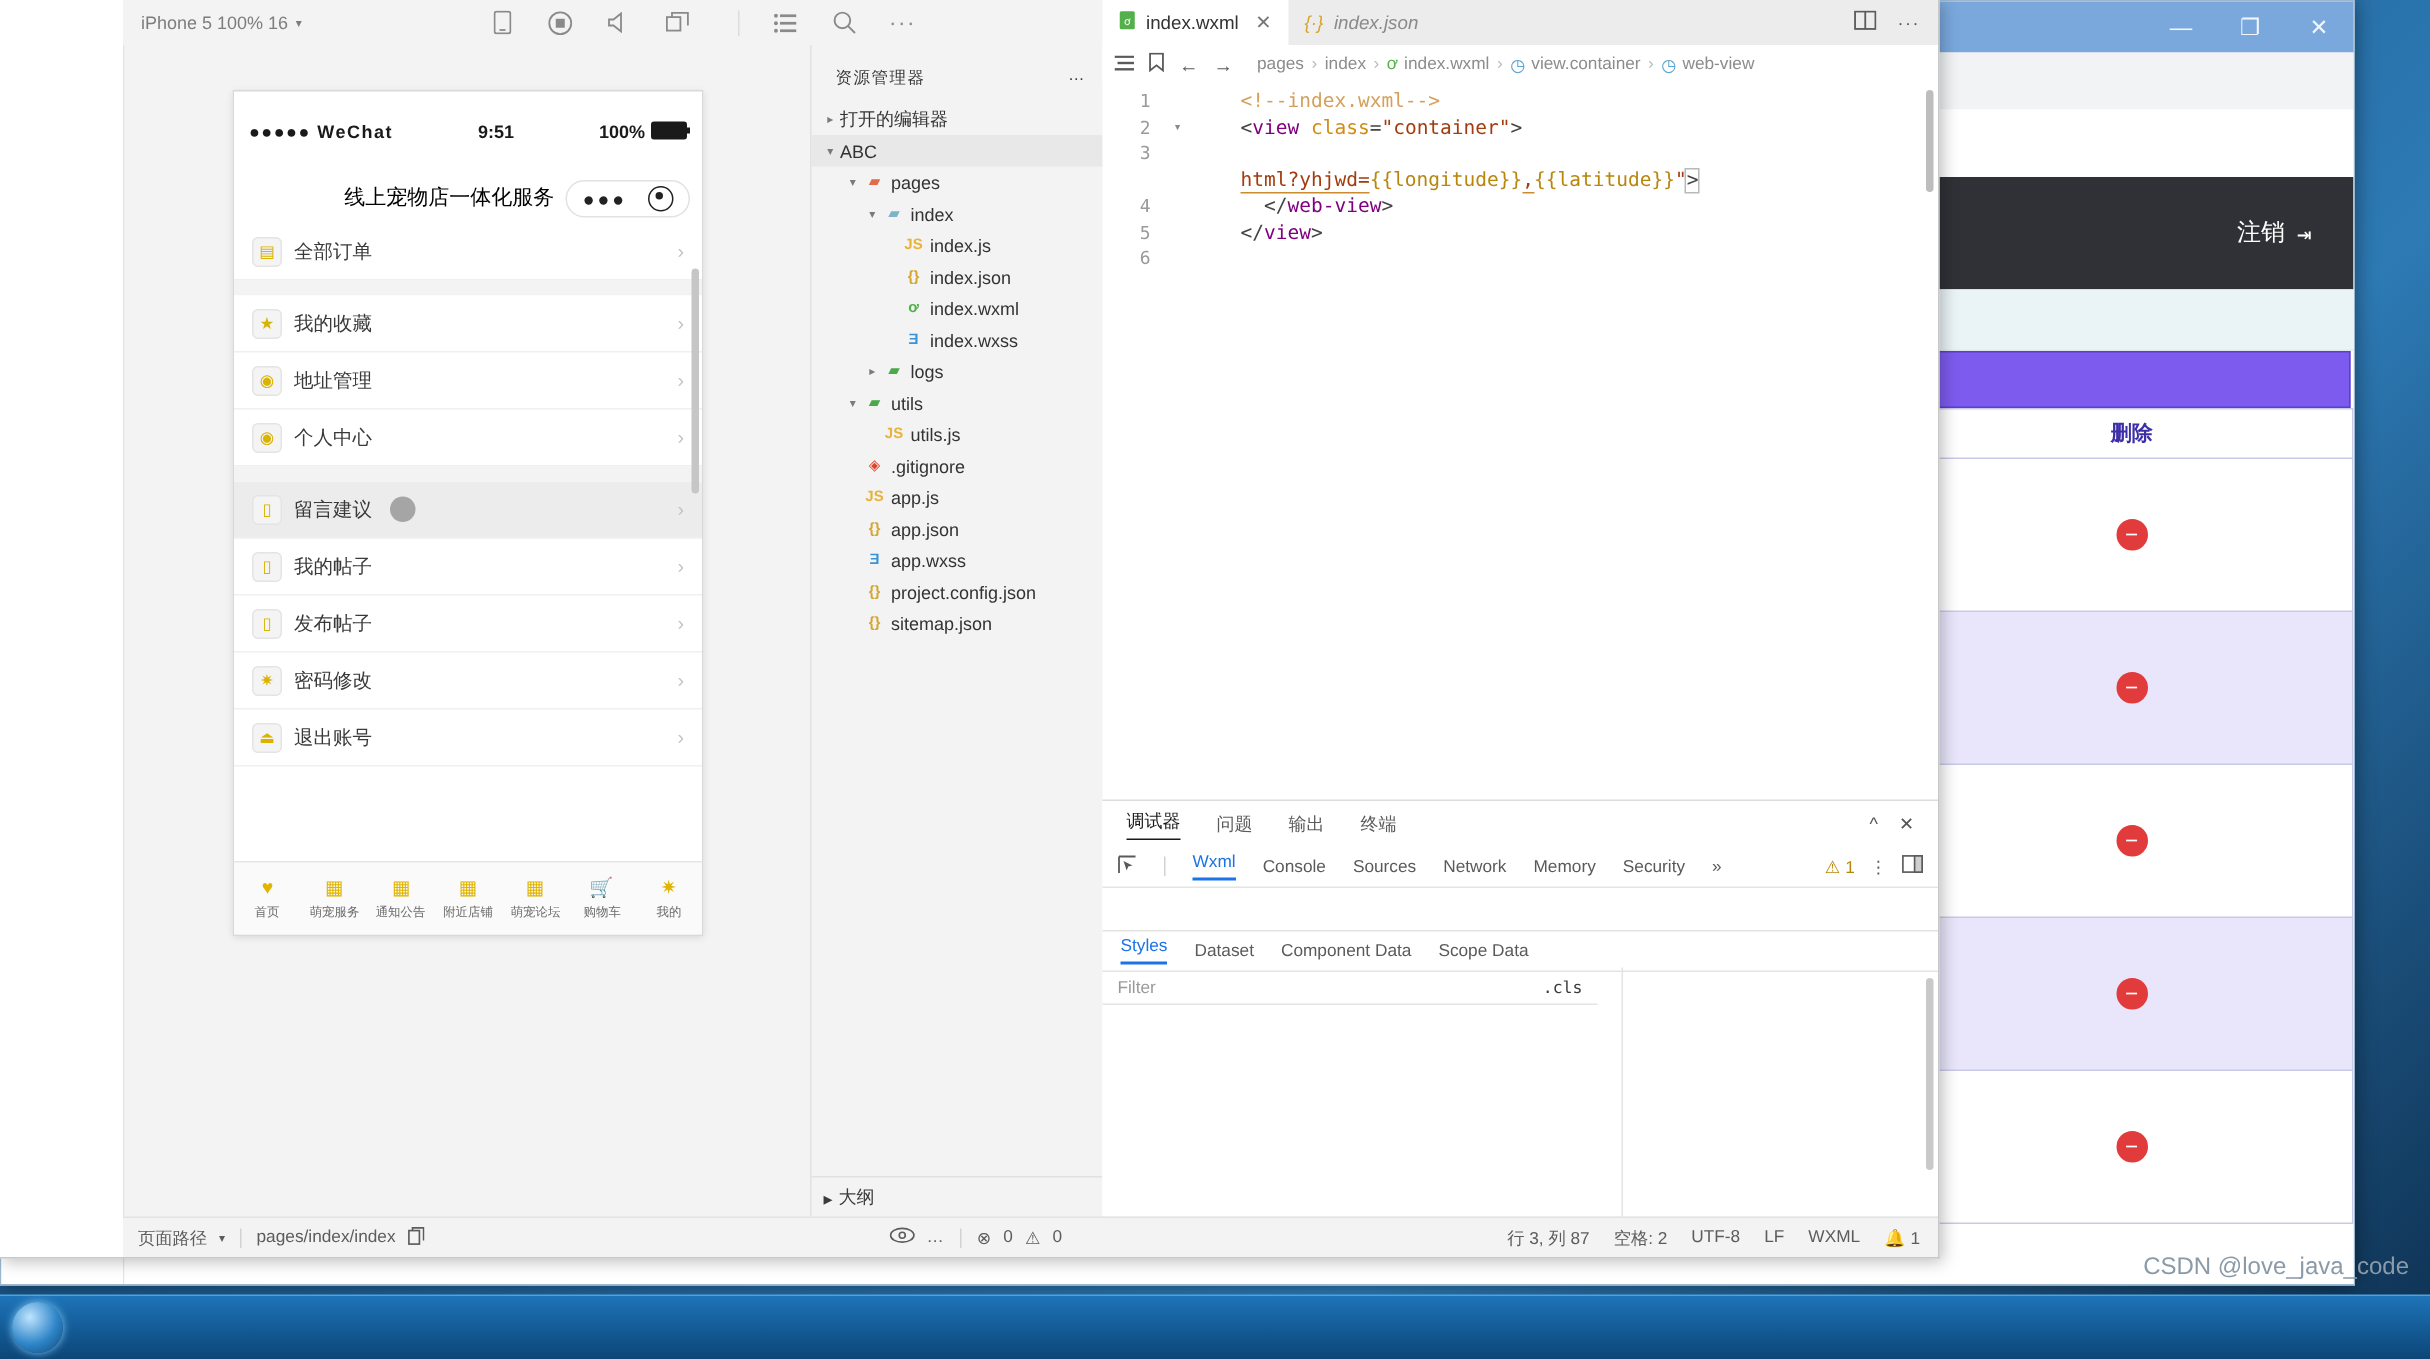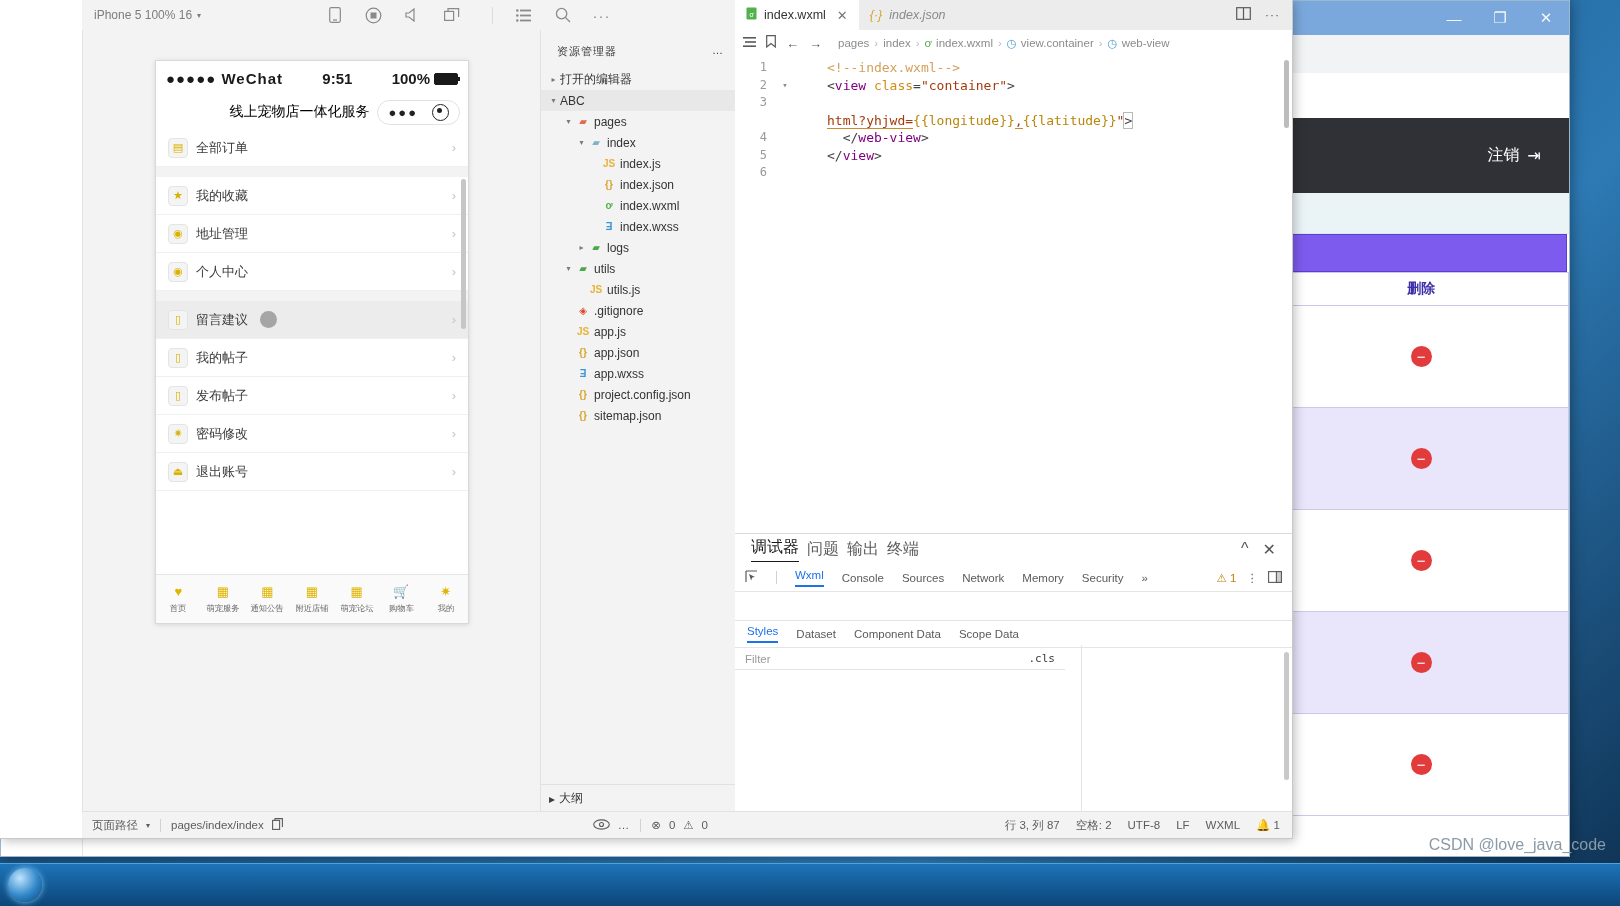--- a/index.html
+++ b/index.html
@@ -48,21 +48,21 @@
   .tb-right .bird{font-size:15px;color:#2f7bd6;}
   .tb-right .avatar{width:22px;height:22px;border-radius:50%;
      background:radial-gradient(circle at 50% 40%,#cfe7f7,#8fc4e6);border:1px solid #bcd8ea;}
   .tb-right .rec{width:21px;height:21px;border-radius:50%;background:#e8342a;
      display:flex;align-items:center;justify-content:center;color:#fff;font-size:12px;}
 
   #admin-page{position:absolute;left:0;top:72px;width:1568px;height:783px;background:#fff;overflow:hidden;}
   #admin-header{position:absolute;left:0;top:45px;width:1568px;height:75px;background:#2f3136;
      display:flex;align-items:center;justify-content:space-between;padding:0 28px;box-sizing:border-box;}
   #admin-header .brand{color:#fff;font-size:22px;font-weight:bold;letter-spacing:2px;}
-  #admin-header .logout{color:#fff;font-size:16px;display:flex;align-items:center;gap:8px;}
+  #admin-header .logout{color:#fff;font-size:16px;display:flex;align-items:center;gap:8px;font-family:Liberation Mono, monospace;}
   #admin-body{position:absolute;left:0;top:120px;width:1568px;height:663px;display:flex;}
   #admin-side{width:82px;background:#fff;border-right:1px solid #e6e6e6;padding-top:12px;
      box-sizing:border-box;}
   #admin-side .who{padding:6px 10px 0 14px;}
   #admin-side .who .nm{font-size:16px;font-weight:bold;color:#222;}
   #admin-side .who .role{font-size:12px;color:#9a9a9a;margin-top:6px;}
   #admin-side .menulbl{font-size:12px;color:#b9b9b9;margin:22px 0 8px 14px;}
   .side-item{height:40px;display:flex;align-items:center;gap:8px;padding-left:12px;color:#4a4a4a;
      font-size:13px;box-sizing:border-box;}
   .side-item.active{background:#7d5bee;color:#fff;}
@@ -101,21 +101,21 @@
   .ti{width:17px;height:17px;display:flex;align-items:center;justify-content:center;font-size:15px;}
 
   
   #ide-left-cover{position:absolute;left:0;top:0;width:82px;height:838px;background:#fff;
      border-right:1px solid #e3e3e3;}
 
   
   #sim{position:absolute;left:155px;top:60px;width:312px;height:562px;background:#fff;
      border:1px solid #d9d9d9;box-shadow:0 1px 5px rgba(0,0,0,.12);overflow:hidden;}
   #sim-status{height:22px;display:flex;align-items:center;justify-content:space-between;
-     padding:6px 10px;font-size:15px;color:#1a1a1a;font-weight:bold;}
+     padding:16px 10px;font-size:12px;color:#1a1a1a;font-weight:bold;}
   #sim-status .dots{letter-spacing:1px;}
   .batt{display:inline-block;width:22px;height:10px;border:1.3px solid #1a1a1a;border-radius:2px;
      background:#1a1a1a;margin-left:4px;position:relative;vertical-align:-1px;}
   .batt:after{content:"";position:absolute;right:-3px;top:3px;width:2px;height:4px;background:#1a1a1a;}
   #sim-nav{height:34px;display:flex;align-items:center;justify-content:flex-end;gap:8px;padding:0 8px;
      font-size:14px;color:#000;}
   .capsule{display:flex;align-items:center;gap:14px;border:1px solid #e2e2e2;border-radius:14px;
      height:25px;padding:0 10px;background:#fff;box-sizing:border-box;}
   .capsule .dots3{letter-spacing:2px;font-size:13px;color:#222;}
   .capsule .tgt{width:15px;height:15px;border:1.6px solid #222;border-radius:50%;position:relative;}
@@ -183,21 +183,21 @@
   .str{color:#a33b0e;}
   .com{color:#d4a05c;}
   .punc{color:#444;}
   .ul{border-bottom:1px solid #c98b2e;}
   .mous{color:#b8860b;}
   .boxsel{outline:1px solid #b9b9b9;}
 
   
   #debugger{position:absolute;left:735px;top:533px;width:557px;height:305px;background:#fff;
      border-top:1px solid #dcdcdc;}
-  #dbg-tabs{height:30px;display:flex;align-items:center;gap:8px;padding:0 16px;font-size:16px;color:#5c5c5c;}
+  #dbg-tabs{height:30px;display:flex;align-items:center;gap:24px;padding:0 16px;font-size:12px;color:#5c5c5c;}
   #dbg-tabs .on{color:#1a1a1a;border-bottom:1.6px solid #1a1a1a;padding-bottom:3px;}
   #dbg-tabs .sp{margin-left:auto;display:flex;gap:14px;color:#555;}
   #dt-tabs{height:27px;display:flex;align-items:center;gap:18px;padding:0 10px;font-size:11.5px;
      color:#5a5a5a;border-bottom:1px solid #e4e4e4;}
   #dt-tabs .cur{color:#1a73e8;border-bottom:2px solid #1a73e8;padding-bottom:4px;}
   #dt-tabs .rr{margin-left:auto;display:flex;align-items:center;gap:10px;}
   #dt-strip{height:28px;border-bottom:1px solid #e4e4e4;}
   #st-tabs{height:26px;display:flex;align-items:center;gap:18px;padding:0 12px;font-size:11.5px;
      color:#5a5a5a;border-bottom:1px solid #e4e4e4;}
   #st-tabs .cur{color:#1a73e8;border-bottom:2px solid #1a73e8;padding-bottom:4px;}

